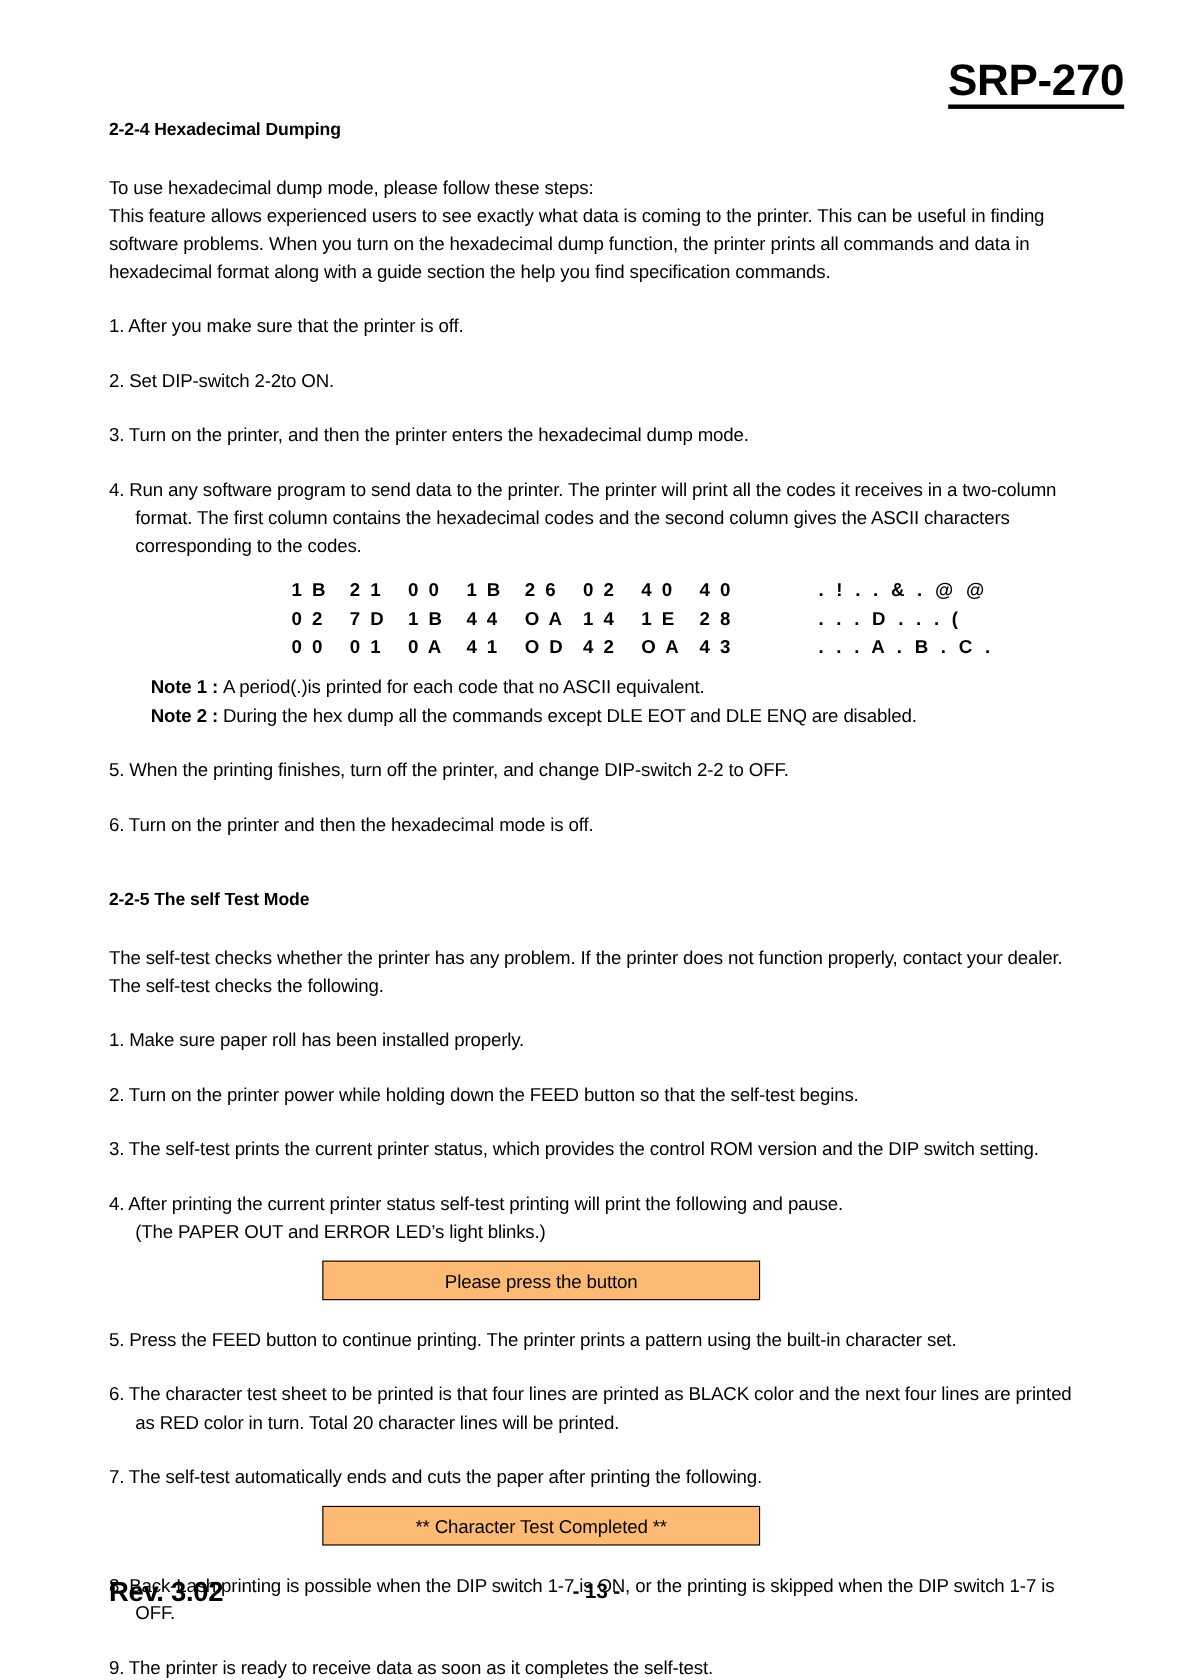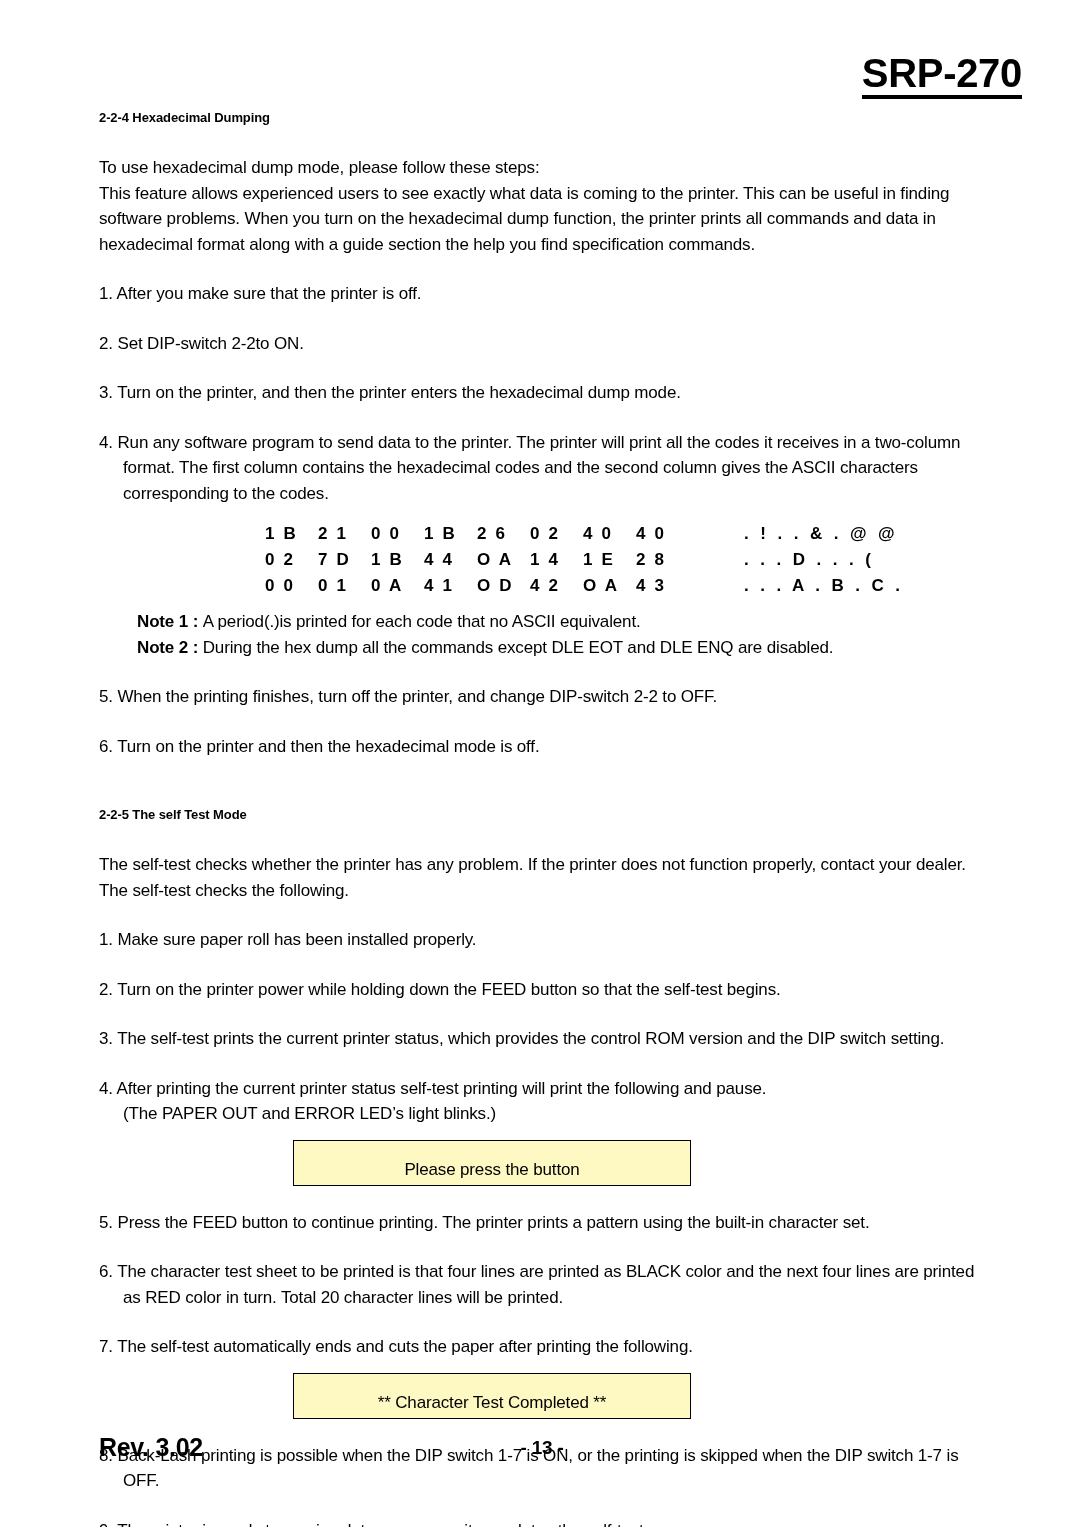--- a/index.html
+++ b/index.html
@@ -40,21 +40,21 @@
 
   
   .content {
     position: absolute;
     left: 99px;
     top: 110px;
     width: 886px;
   }
 
   .sec-heading {
-    font-size: 13px;
+    font-size: 16px;
     font-weight: bold;
     letter-spacing: -0.1px;
     margin: 0 0 0 0;
   }
 
   .para {
     font-size: 17px;
     line-height: 25.5px;
     margin: 0;
     letter-spacing: -0.15px;
@@ -121,23 +121,23 @@
     display: flex;
     justify-content: flex-start;
     padding-left: 194px;
   }
   .outbox {
     width: 398px;
     border: 1.5px solid #000;
     text-align: center;
     font-size: 17px;
     line-height: 25px;
-    padding: 16px 0 3px 0;
+    padding: 6px 0 3px 0;
     box-sizing: border-box;
-    background: #fef9c3;
+    background: #fdba74;
     letter-spacing: -0.15px;
   }
 
   
   .footer {
     position: absolute;
     left: 99px;
     right: 95px;
     bottom: 54px;
     height: 40px;

